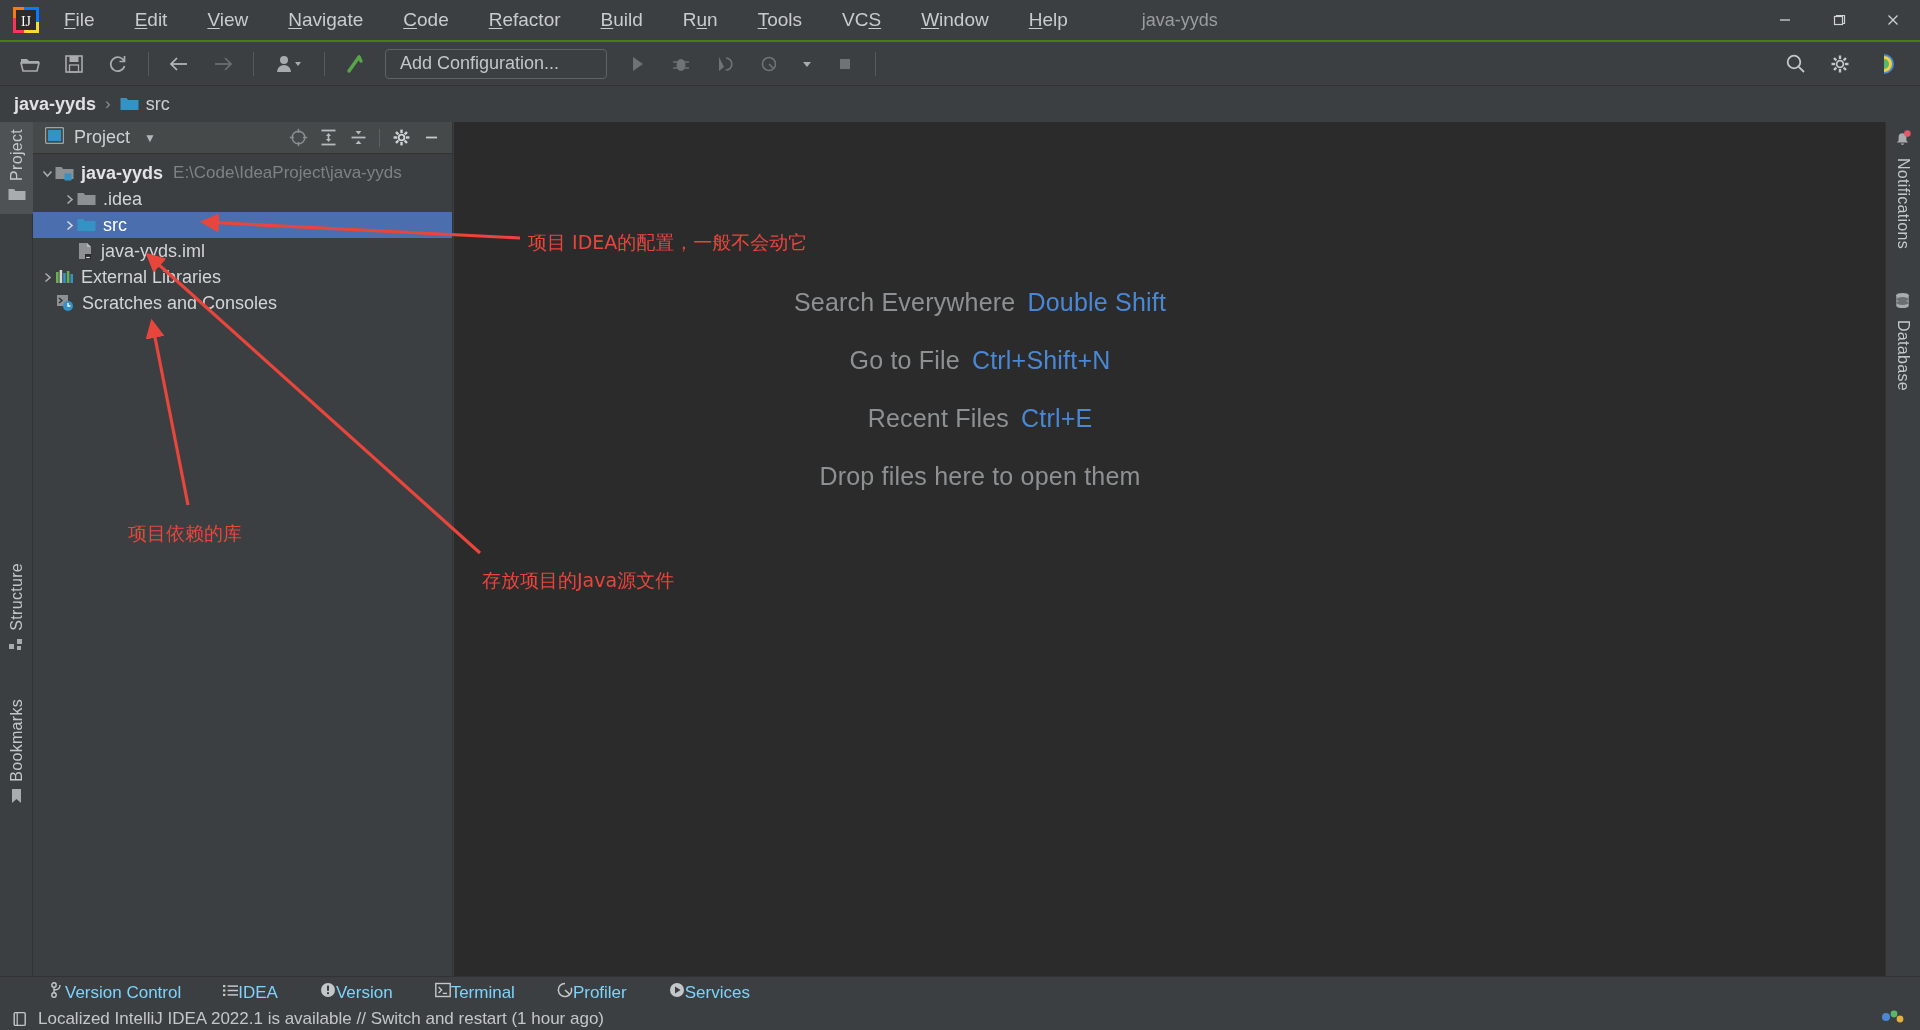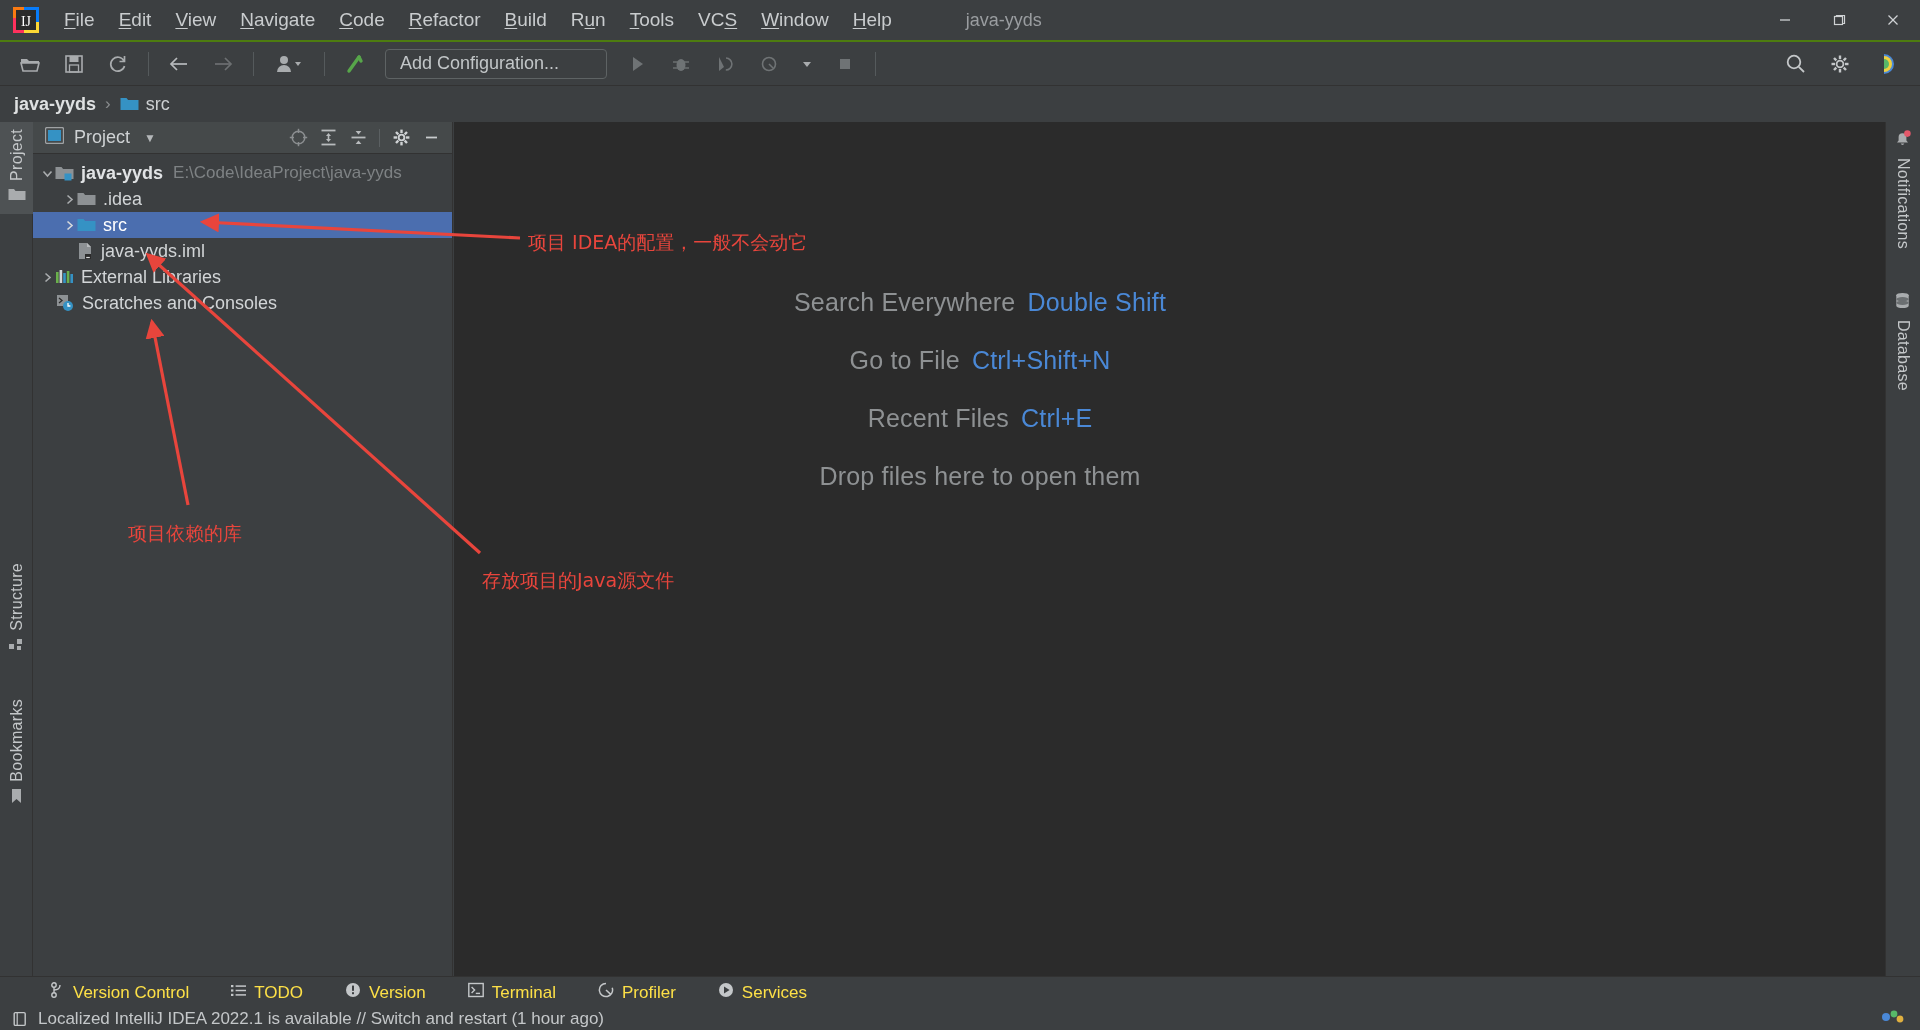--- a/index.html
+++ b/index.html
@@ -12,21 +12,21 @@
   }
   #app{ position:relative; width:1920px; height:1030px; background:#3c3f41; }
 
   
   .titlebar{
     position:absolute; left:0; top:0; width:1920px; height:42px;
     background:#3c3f41; display:flex; align-items:center;
     border-bottom:2px solid #4d7c0f;
   }
   .ij-logo{ width:28px; height:28px; margin-left:12px; margin-right:12px; position:relative; flex:none; }
-  .menubar{ display:flex; align-items:center; gap:0px; height:42px; }
+  .menubar{ display:flex; align-items:center; gap:16px; height:42px; }
   .menu-item{
     font-size:19px; color:#c9ccce; padding:4px 12px; line-height:22px;
     cursor:default; white-space:nowrap;
   }
   .menu-item u{ text-decoration:underline; text-underline-offset:2px; }
   .win-title{
     margin-left:62px; font-size:18px; color:#9a9da0; white-space:nowrap;
   }
   .win-btns{ margin-left:auto; display:flex; align-items:center; height:42px; }
   .win-btn{
@@ -133,22 +133,22 @@
     background:#3c3f41; border-left:1px solid #323232;
   }
 
   
   .statusstrip{
     position:absolute; left:0; top:976px; width:1920px; height:32px;
     background:#3c3f41; display:flex; align-items:center; padding-left:44px;
     border-top:1px solid #323232;
   }
   .ss-item{
-    display:flex; align-items:center; gap:8px; margin-right:30px;
-    font-size:17px; color:#fde047; padding:2px 6px; border-radius:3px;
+    display:flex; align-items:center; gap:0; margin-right:30px;
+    font-size:17px; color:#7dd3fc; padding:2px 6px; border-radius:3px;
   }
   .statusbar{
     position:absolute; left:0; top:1008px; width:1920px; height:22px;
     background:#3c3f41; display:flex; align-items:center; padding-left:12px;
     font-size:17px; color:#c4c7c9;
   }
   .sb-right{ margin-left:auto; padding-right:14px; display:flex; align-items:center; gap:12px; }
 
   
   .anno{
@@ -584,21 +584,21 @@
               <rect x="0" y="6.4" width="2.4" height="2.2"></rect>
               <rect x="0" y="10.8" width="2.4" height="2.2"></rect>
             </g>
           <g stroke="#c4c7c9" stroke-width="1.5">
               <line x1="4.6" y1="3.1" x2="15" y2="3.1"></line>
               <line x1="4.6" y1="7.5" x2="15" y2="7.5"></line>
               <line x1="4.6" y1="11.9" x2="15" y2="11.9"></line>
             </g>
         </svg>
       </span>
-      <span>TODO</span>
+      <span>IDEA</span>
     </div>
     <div class="ss-item">
       <span>
         <svg width="16" height="16" viewBox="0 0 16 16">
           <circle cx="8" cy="8" r="7" fill="#c4c7c9"></circle>
           <rect x="7" y="3.6" width="2" height="5.2" fill="#3c3f41"></rect>
           <rect x="7" y="10.2" width="2" height="2" fill="#3c3f41"></rect>
         </svg>
       </span>
       <span>Version</span>

